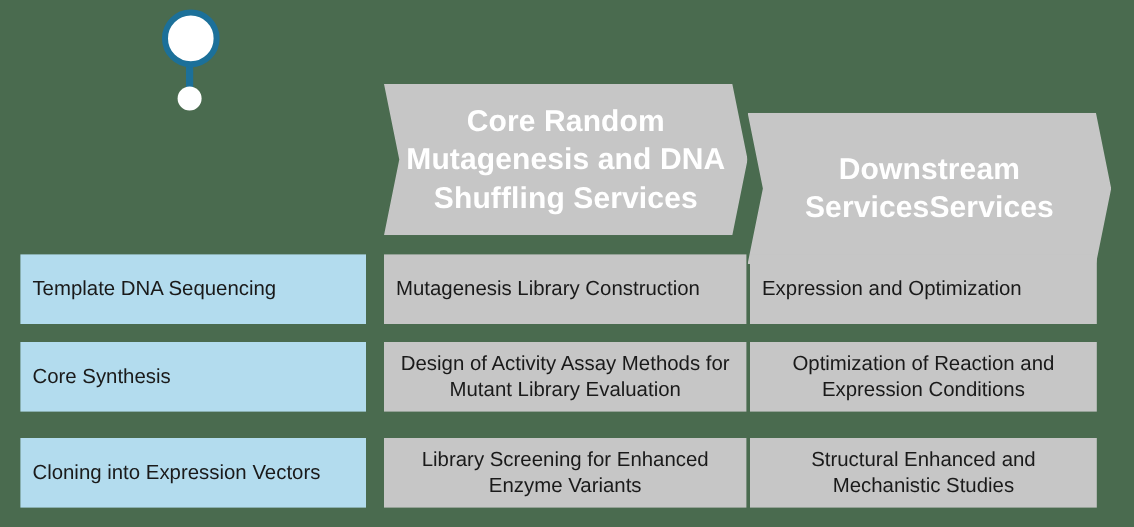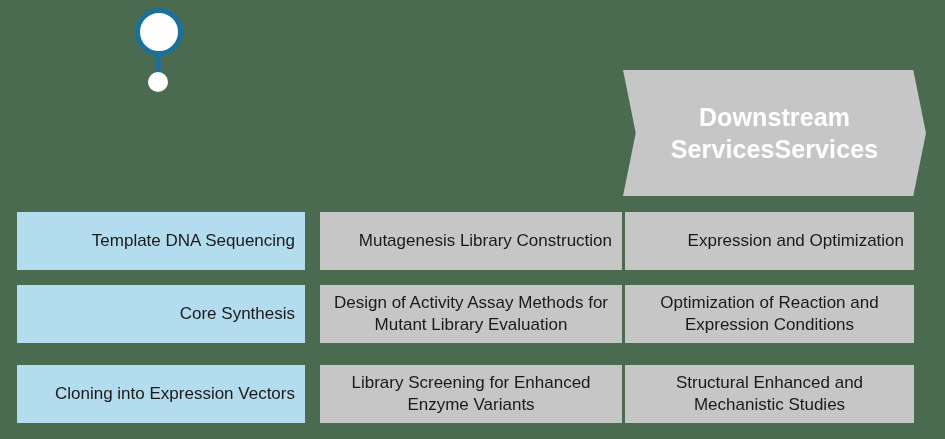--- a/index.html
+++ b/index.html
@@ -88,28 +88,29 @@
   }
   .chev-2 {
     left: 320px;
     width: 303px;
     background: #c6c6c6;
   }
   .chev-3 {
     left: 623px;
     width: 303px;
     background: #c6c6c6;
+    margin-top: 24px;
   }
 
   
   .cell {
     position: absolute;
     display: flex;
     align-items: center;
-    justify-content: flex-end;
+    justify-content: flex-start;
     text-align: center;
     box-sizing: border-box;
     padding: 4px 10px;
   }
   .cell-label {
     color: #1a1a1a;
     font-size: 17px;
     line-height: 1.32;
   }
   .col-1 .cell { background: #b3dcee; }
@@ -130,20 +131,23 @@
 <body>
 
 <div id="diagram">
 
   <div class="pin">
     <div class="pin-stem"></div>
     <div class="pin-ring"></div>
     <div class="pin-dot"></div>
   </div>
 
+  <div class="chev chev-2">
+    <div class="chev-label">Core Random Mutagenesis and DNA Shuffling Services</div>
+  </div>
   <div class="chev chev-3">
     <div class="chev-label">Downstream ServicesServices</div>
   </div>
 
   <div class="col-1">
     <div class="cell r-0">
       <span class="cell-label">Template DNA Sequencing</span>
     </div>
     <div class="cell r-1">
       <span class="cell-label">Core Synthesis</span>

